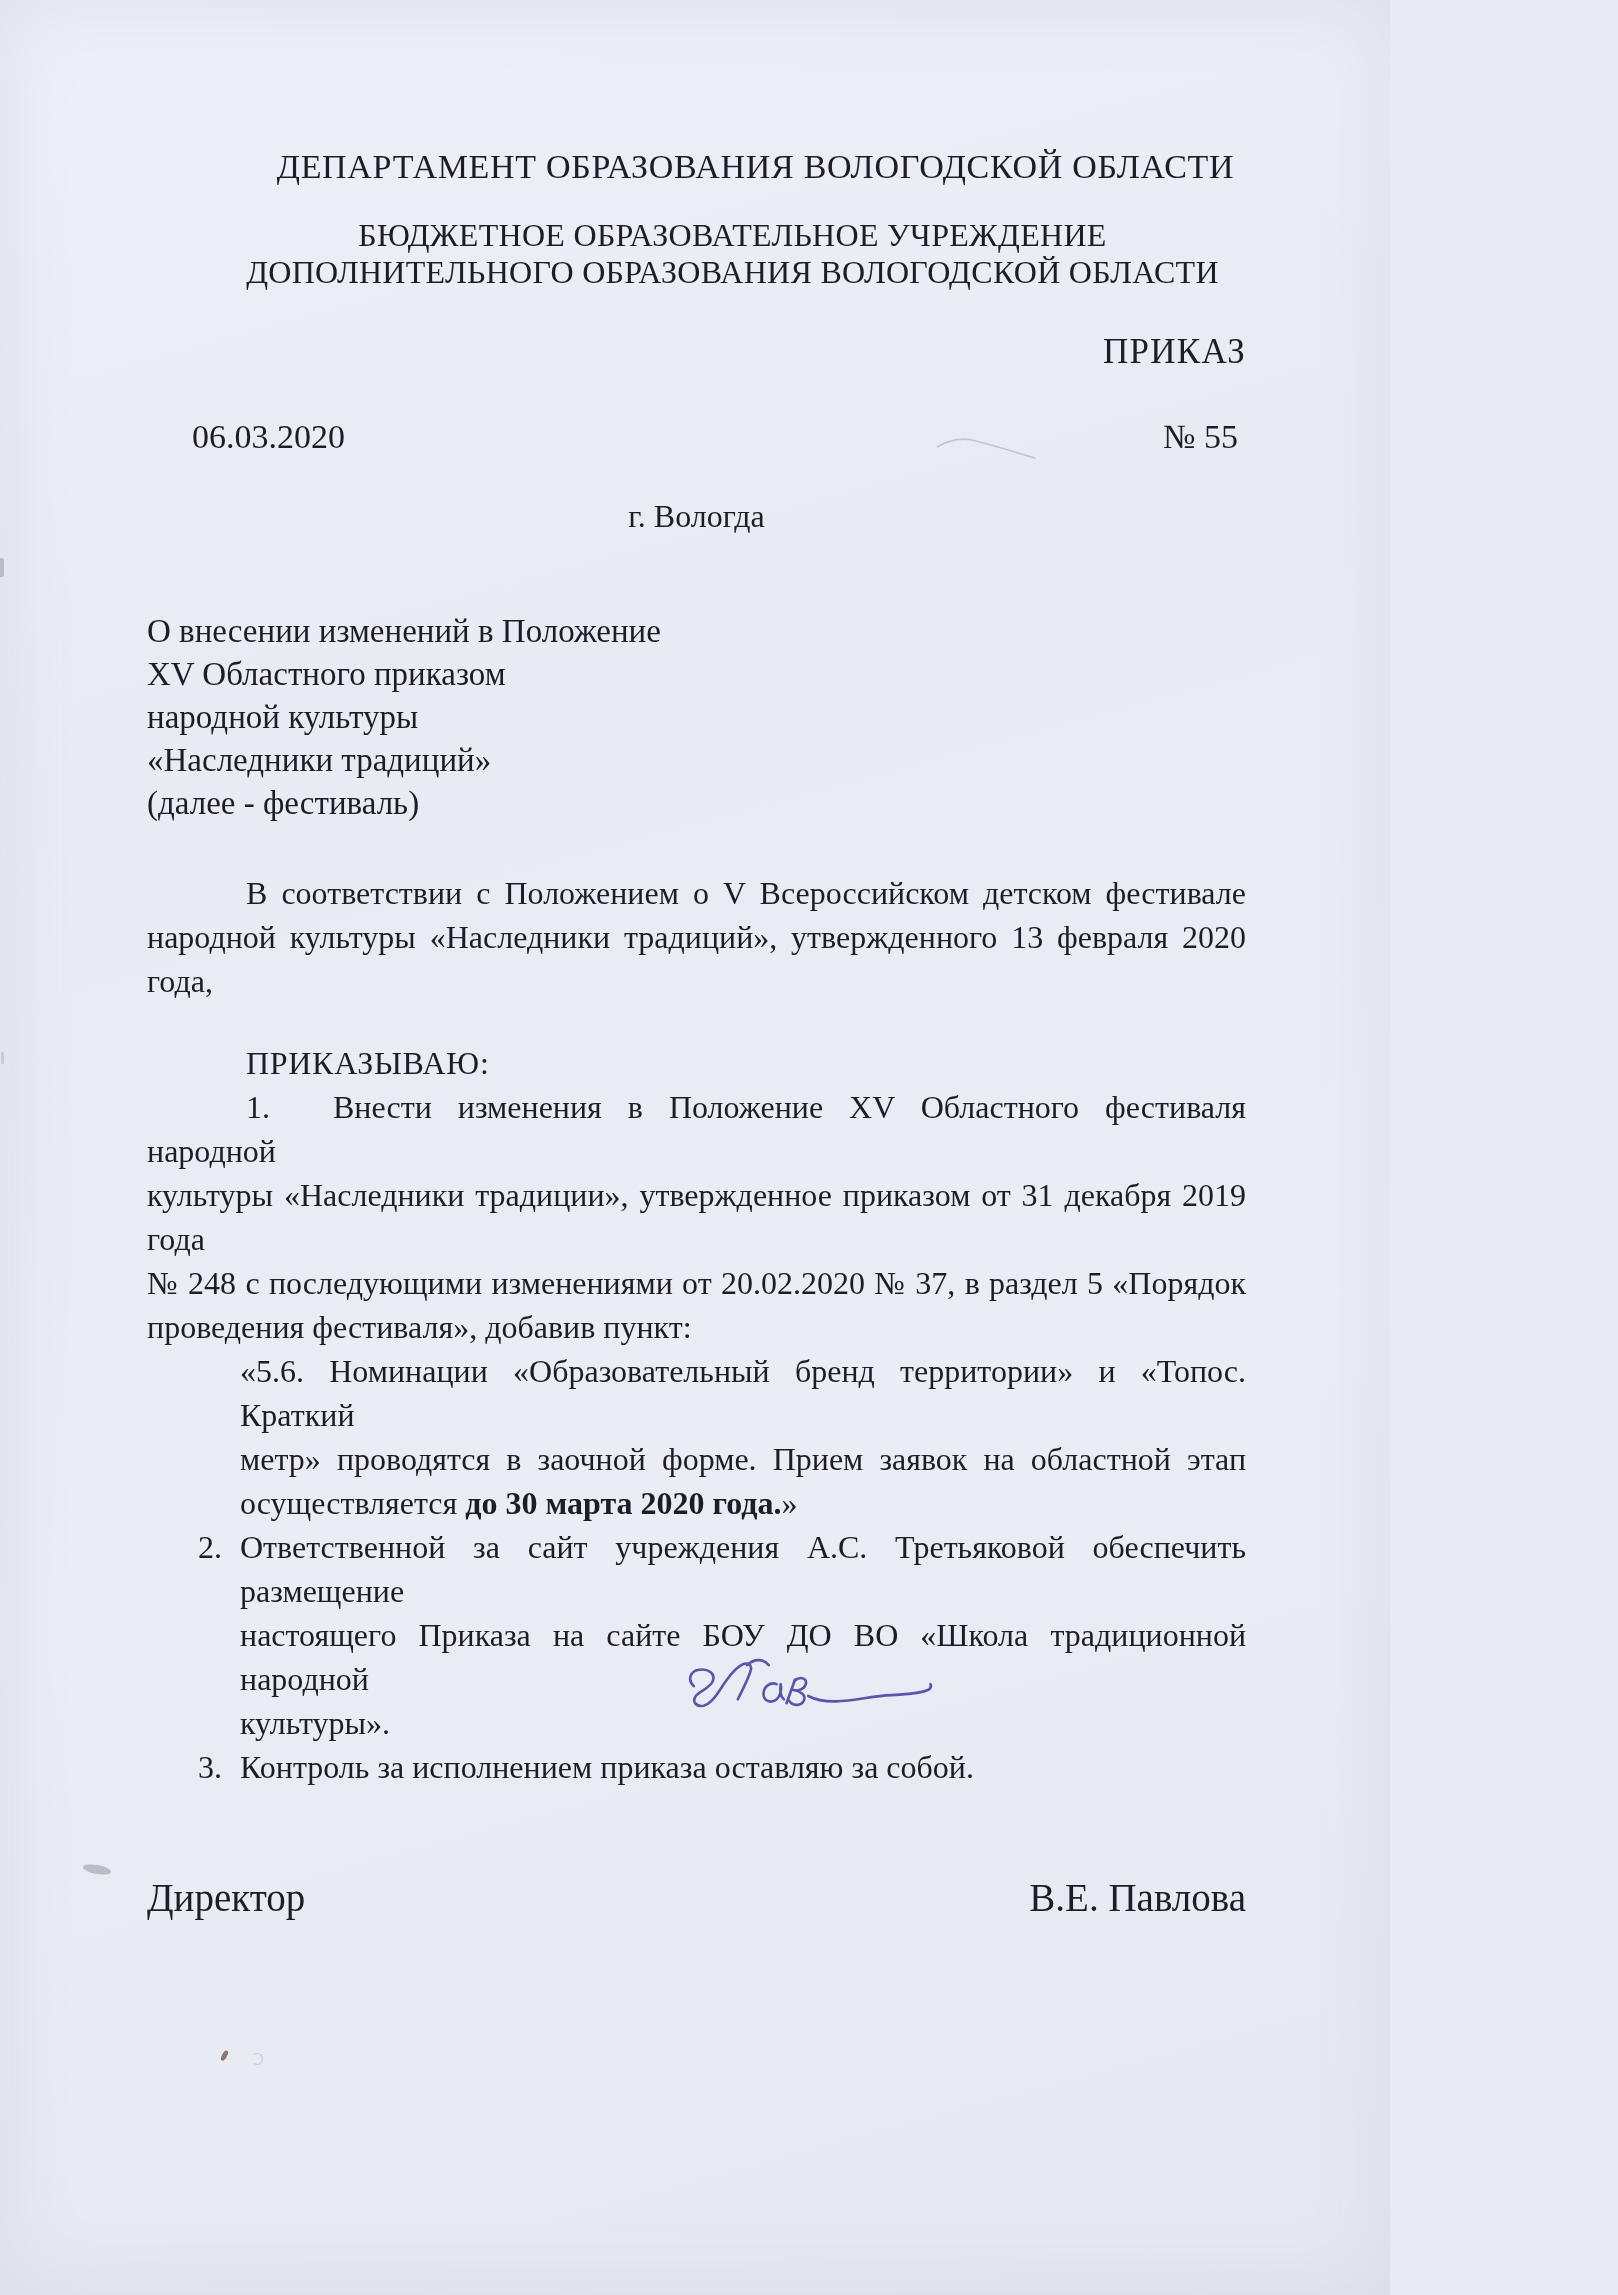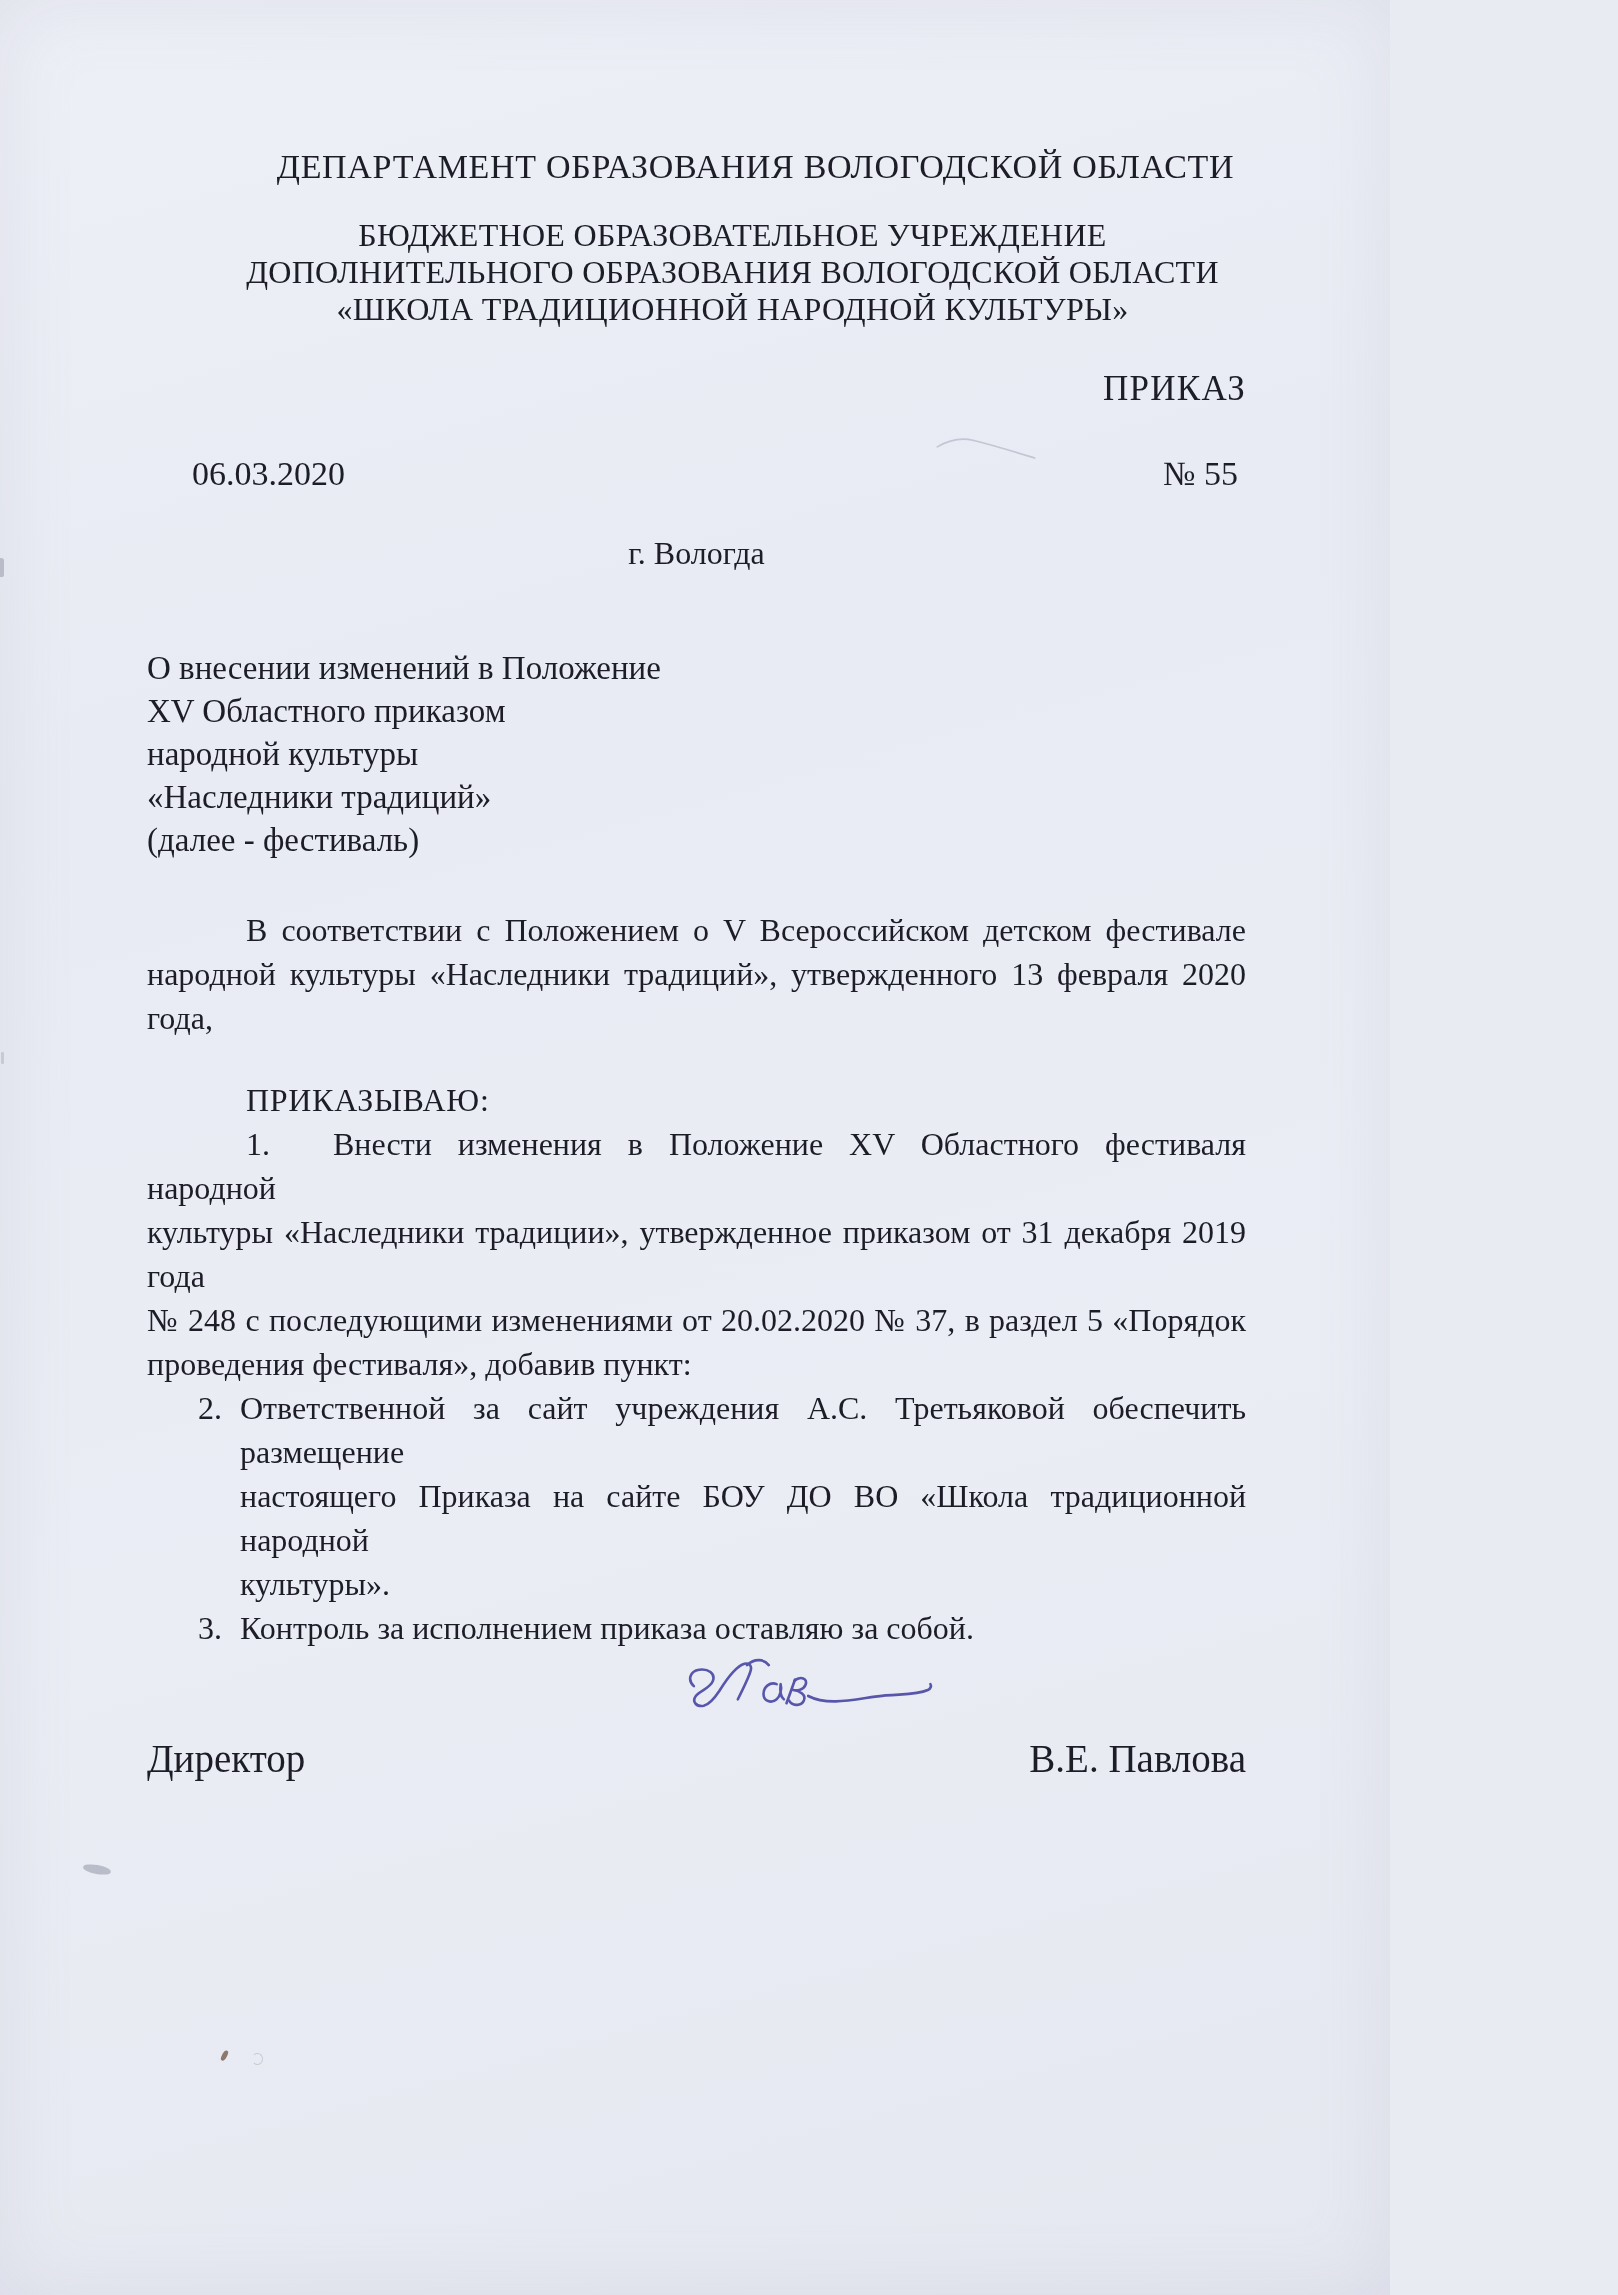--- a/index.html
+++ b/index.html
@@ -45,21 +45,20 @@
 </head>
 <body>
 
 <div class="page">
 
   <div class="dept">ДЕПАРТАМЕНТ ОБРАЗОВАНИЯ ВОЛОГОДСКОЙ ОБЛАСТИ</div>
 
   <div class="inst">
     <div>БЮДЖЕТНОЕ ОБРАЗОВАТЕЛЬНОЕ УЧРЕЖДЕНИЕ</div>
     <div>ДОПОЛНИТЕЛЬНОГО ОБРАЗОВАНИЯ ВОЛОГОДСКОЙ ОБЛАСТИ</div>
-    <div>«ШКОЛА ТРАДИЦИОННОЙ НАРОДНОЙ КУЛЬТУРЫ»</div>
   </div>
 
   <div class="doctype">ПРИКАЗ</div>
 
   <div class="daterow">
     <span>06.03.2020</span>
     <span>№ 55</span>
   </div>
 
   <div class="city">г. Вологда</div>
@@ -79,20 +78,25 @@
 
   <div class="resolution">ПРИКАЗЫВАЮ:</div>
 
   <div class="bodyblock">
     <div class="jline indent"><span>1.</span><span class="tabgap"></span><span>Внести изменения в Положение XV Областного фестиваля народной</span></div>
     <div class="jline">культуры  «Наследники традиции», утвержденное приказом от 31 декабря 2019 года</div>
     <div class="jline">№ 248 с последующими изменениями от 20.02.2020 № 37, в раздел 5 «Порядок</div>
     <div class="jline last">проведения фестиваля», добавив пункт:</div>
   </div>
 
+  <div class="bodyblock clause">
+    <div class="jline">«5.6. Номинации «Образовательный бренд территории» и «Топос. Краткий</div>
+    <div class="jline">метр» проводятся в заочной форме. Прием заявок на областной этап</div>
+    <div class="jline last"><span>осуществляется </span><span class="b">до 30 марта 2020 года.</span><span>»</span></div>
+  </div>
 
   <div class="bodyblock hang">
     <div class="jline hangline"><span class="num">2.</span><span>Ответственной за сайт учреждения А.С. Третьяковой обеспечить размещение</span></div>
     <div class="jline">настоящего Приказа на сайте БОУ ДО ВО «Школа традиционной народной</div>
     <div class="jline last">культуры».</div>
   </div>
 
   <div class="bodyblock hang">
     <div class="hangline"><span class="num">3.</span><span>Контроль за исполнением приказа оставляю за собой.</span></div>
   </div>

